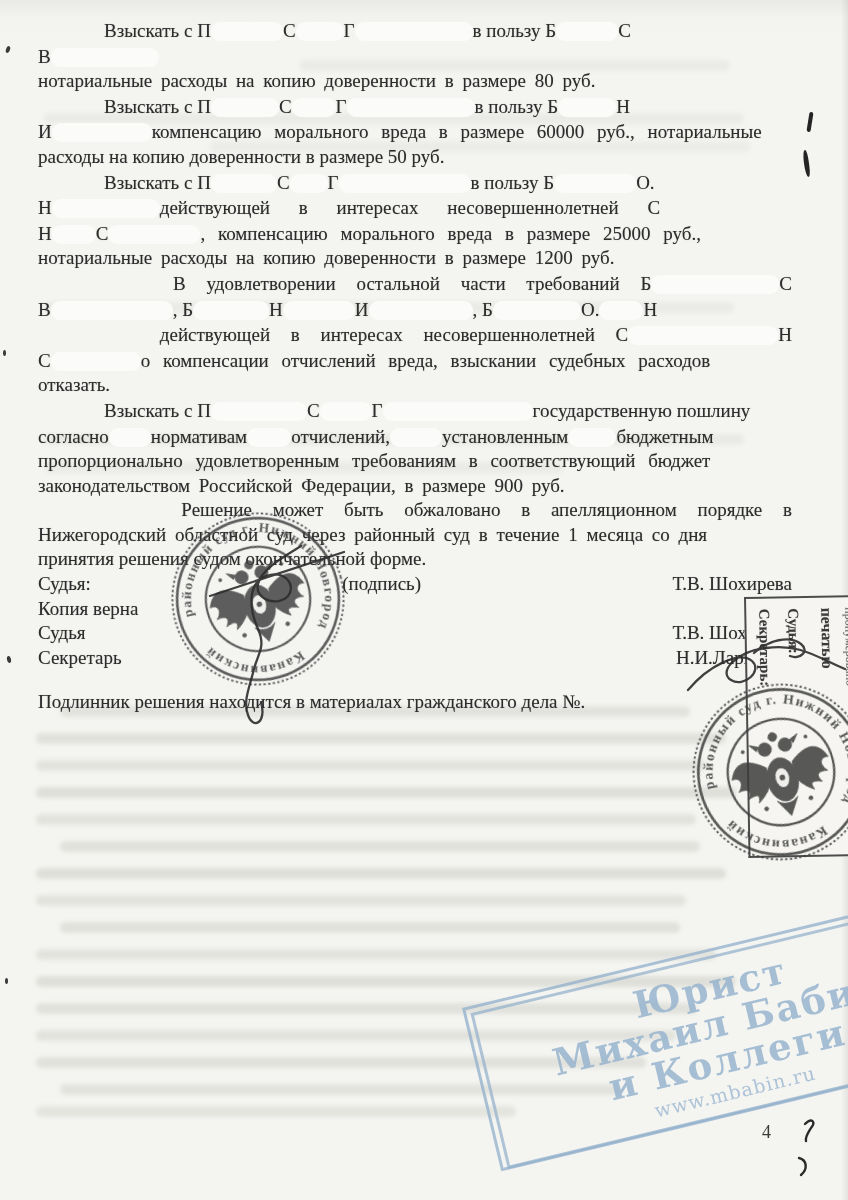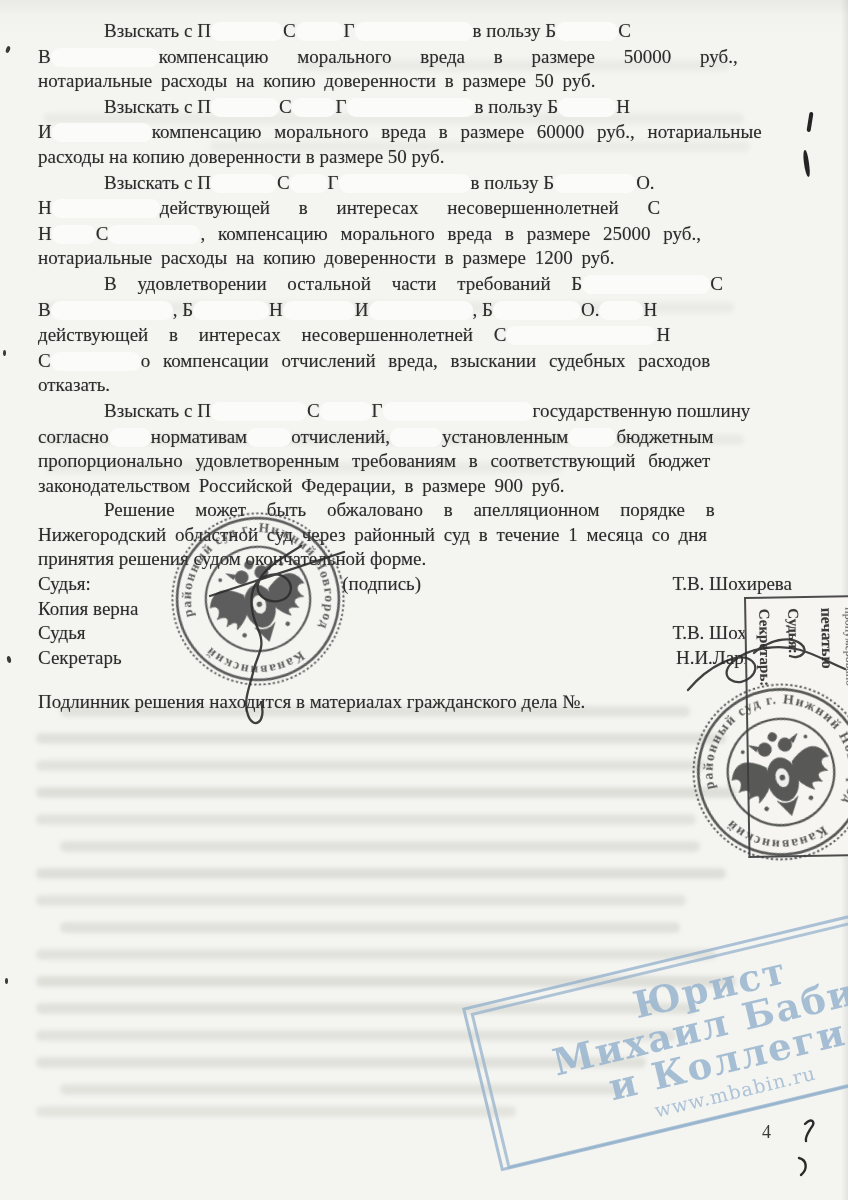--- a/index.html
+++ b/index.html
@@ -17,21 +17,21 @@
     position:absolute;left:38px;top:18px;width:754px;
     font-size:19px;line-height:24.6px;color:#2c2c2c;
     text-shadow:0 0 1px rgba(50,50,50,0.35);
   }
   .line{display:flex;align-items:baseline;white-space:pre;}
   .line .t{flex:0 0 auto;}
   .line .fill{flex:1 1 auto;}
   .line .blank{flex:0 0 auto;display:inline-block;height:19px;border-radius:9px;
     background:#fbfbf9;transform:translateY(4px);}
   .ind{padding-left:66px;}
-  .w4{word-spacing:4px;} .w8{word-spacing:8px;} .w16{word-spacing:16px;} .w24{word-spacing:24px;}
+  .w4{word-spacing:4px;} .w8{word-spacing:8px;} .w16{word-spacing:16px;justify-content:flex-end;} .w24{word-spacing:24px;}
   .mt{margin-top:20px;}
   
   .ghost{position:absolute;height:11px;border-radius:5px;background:#d2d2cb;filter:blur(2.2px);}
   
   #sticker{
     position:absolute;left:744px;top:597px;width:112px;height:261px;
     background:#f6f5f1;border-left:2px solid #4c4c4c;border-top:2px solid #4c4c4c;
     border-bottom:2px solid #4c4c4c;
     transform:rotate(-1deg);transform-origin:top left;
     writing-mode:vertical-rl;
@@ -98,22 +98,22 @@
       <div class="ghost" style="top: 976px; left: 36px; width: 700px; opacity: 0.6;"></div>
       <div class="ghost" style="top: 1003px; left: 36px; width: 660px; opacity: 0.55;"></div>
       <div class="ghost" style="top: 1030px; left: 36px; width: 640px; opacity: 0.5;"></div>
       <div class="ghost" style="top: 1057px; left: 36px; width: 610px; opacity: 0.55;"></div>
       <div class="ghost" style="top: 1084px; left: 60px; width: 560px; opacity: 0.5;"></div>
       <div class="ghost" style="top: 1106px; left: 36px; width: 480px; opacity: 0.45;"></div>
     </div>
 
   <div id="doc">
       <div class="line ind"><span class="t">Взыскать с П</span><span class="blank" style="width: 72px;"></span><span class="t">С</span><span class="blank" style="width: 48px;"></span><span class="t">Г</span><span class="blank" style="width: 118px;"></span><span class="t">в пользу Б</span><span class="blank" style="width: 62px;"></span><span class="t">С</span></div>
-      <div class="line w24"><span class="t">В</span><span class="blank" style="width: 108px;"></span><span class="t">компенсацию морального вреда в размере 50000 руб.,</span></div>
-      <div class="line w4"><span class="t">нотариальные расходы на копию доверенности в размере 50 руб.</span></div>
+      <div class="line w24"><span class="t">В</span><span class="blank" style="width: 108px;"></span></div>
+      <div class="line w4"><span class="t">нотариальные расходы на копию доверенности в размере 80 руб.</span></div>
       <div class="line ind"><span class="t">Взыскать с П</span><span class="blank" style="width: 68px;"></span><span class="t">С</span><span class="blank" style="width: 44px;"></span><span class="t">Г</span><span class="blank" style="width: 128px;"></span><span class="t">в пользу Б</span><span class="blank" style="width: 58px;"></span><span class="t">Н</span></div>
       <div class="line w8"><span class="t">И</span><span class="blank" style="width: 100px;"></span><span class="t">компенсацию морального вреда в размере 60000 руб., нотариальные</span></div>
       <div class="line"><span class="t">расходы на копию доверенности в размере 50 руб.</span></div>
       <div class="line ind"><span class="t">Взыскать с П</span><span class="blank" style="width: 66px;"></span><span class="t">С</span><span class="blank" style="width: 38px;"></span><span class="t">Г</span><span class="blank" style="width: 132px;"></span><span class="t">в пользу Б</span><span class="blank" style="width: 82px;"></span><span class="t">О.</span></div>
       <div class="line w24"><span class="t">Н</span><span class="blank" style="width: 108px;"></span><span class="t">действующей в интересах несовершеннолетней С</span></div>
       <div class="line w8"><span class="t">Н</span><span class="blank" style="width: 44px;"></span><span class="t">С</span><span class="blank" style="width: 92px;"></span><span class="t">, компенсацию морального вреда в размере 25000 руб.,</span></div>
       <div class="line w4"><span class="t">нотариальные расходы на копию доверенности в размере 1200 руб.</span></div>
       <div class="line w16 ind"><span class="t">В удовлетворении остальной части требований Б</span><span class="blank" style="width: 128px;"></span><span class="t">С</span></div>
       <div class="line"><span class="t">В</span><span class="blank" style="width: 122px;"></span><span class="t">, Б</span><span class="blank" style="width: 76px;"></span><span class="t">Н</span><span class="blank" style="width: 72px;"></span><span class="t">И</span><span class="blank" style="width: 104px;"></span><span class="t">, Б</span><span class="blank" style="width: 88px;"></span><span class="t">О.</span><span class="blank" style="width: 44px;"></span><span class="t">Н</span></div>
       <div class="line w16"><span class="t">действующей в интересах несовершеннолетней С</span><span class="blank" style="width: 150px;"></span><span class="t">Н</span></div>

